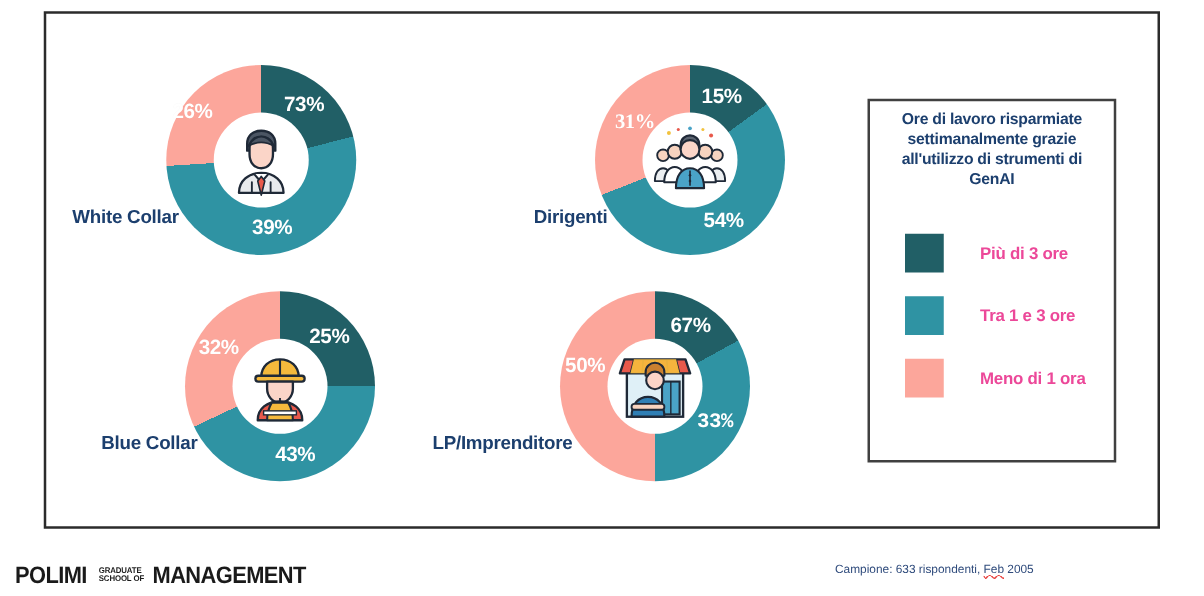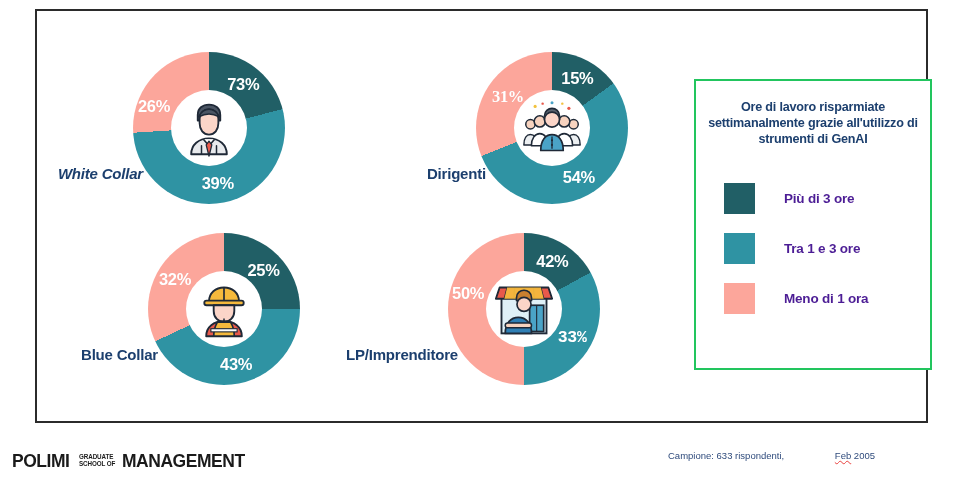--- a/index.html
+++ b/index.html
@@ -83,26 +83,26 @@
     color: #1c3f6e;
     white-space: nowrap;
     letter-spacing: -0.2px;
   }
 
   
   #legend-panel {
     position: absolute;
     left: 694px;
     top: 79px;
-    width: 238px;
+    width: 199px;
     height: 291px;
-    border: 2px solid #22c55e;
+    border: 2px solid #404040;
     box-sizing: border-box;
     background: #ffffff;
-    padding-top: 18px;
+    padding-top: 6px;
   }
   #legend-title {
     font-size: 12.6px;
     font-weight: bold;
     line-height: 1.28;
     text-align: center;
     color: #1c3f6e;
     padding: 0 9px;
     letter-spacing: -0.2px;
   }
@@ -118,21 +118,21 @@
   }
   .legend-swatch {
     width: 31px;
     height: 31px;
     flex: 0 0 31px;
   }
   .legend-text {
     margin-left: 29px;
     font-size: 13.5px;
     font-weight: bold;
-    color: #4c1d95;
+    color: #ec4899;
     white-space: nowrap;
     letter-spacing: -0.2px;
   }
 
   
   #brand-logo {
     position: absolute;
     left: 12px;
     top: 451px;
     display: flex;
@@ -169,50 +169,49 @@
     left: 668px;
     top: 450px;
     font-size: 9.5px;
     color: #2f4b7c;
     white-space: nowrap;
   }
   .squiggle {
     text-decoration: underline wavy #e8423f;
     text-decoration-skip-ink: none;
     text-underline-offset: 1px;
-    margin-left: 48px;
   }
 </style>
 </head>
 <body>
 
 <div id="slide-frame"></div>
 
 <div id="charts-layer">
     <div class="donut-block" style="left: 25px; top: 52px;">
       <div class="donut-wrap">
         <div class="donut" style="background: conic-gradient(rgb(33, 95, 102) 0deg, rgb(33, 95, 102) 75.6deg, rgb(47, 147, 163) 75.6deg, rgb(47, 147, 163) 266.4deg, rgb(252, 166, 155) 266.4deg, rgb(252, 166, 155) 360deg);"></div>
         <div class="slice-label" style="left: 110.237px; top: 31.8619px;">73%</div>
         <div class="slice-label" style="left: 84.7384px; top: 131.172px;">39%</div>
-        <div class="slice-label" style="left: 21px; top: 37.7612px; margin-top: 16px;">26%</div>
+        <div class="slice-label" style="left: 21px; top: 37.7612px;">26%</div>
         <div class="donut-hole">
           <span>
     <svg viewBox="0 0 64 64" width="60" height="60" aria-hidden="true">
       <path d="M20 18c0-7 5-11 12-11s12 4 12 11v6H20z" fill="#4b5563" stroke="#1f2937" stroke-width="2" stroke-linejoin="round"></path>
       <path d="M22 22c0-6 4-10 10-10s10 4 10 10v5c0 7-4 12-10 12s-10-5-10-12z" fill="#fbd5c8" stroke="#1f2937" stroke-width="2"></path>
       <path d="M21 20c3-6 8-8 11-8s8 2 11 8c-4-2-7-3-11-3s-7 1-11 3z" fill="#4b5563" stroke="#1f2937" stroke-width="1.6" stroke-linejoin="round"></path>
       <path d="M13 60c0-10 8-17 19-17s19 7 19 17z" fill="#e8eaed" stroke="#1f2937" stroke-width="2" stroke-linejoin="round"></path>
       <path d="M26 44l6 7 6-7" fill="#ffffff" stroke="#1f2937" stroke-width="1.8" stroke-linejoin="round"></path>
       <path d="M32 46l-3 4 3 12 3-12z" fill="#e8594b" stroke="#1f2937" stroke-width="1.4" stroke-linejoin="round"></path>
       <path d="M24 60v-9M40 60v-9" stroke="#1f2937" stroke-width="1.6" stroke-linecap="round"></path>
     </svg>
           </span>
         </div>
       </div>
-      <div class="cat-label" style="right: 142px; top: 113px; text-align: right; transform: translateX(0px); white-space: nowrap; font-style: italic;">White Collar</div>
+      <div class="cat-label" style="right: 142px; top: 113px; text-align: right; transform: translateX(0px); white-space: nowrap;">White Collar</div>
     </div>
     <div class="donut-block" style="left: 368px; top: 52px;">
       <div class="donut-wrap">
         <div class="donut" style="background: conic-gradient(rgb(33, 95, 102) 0deg, rgb(33, 95, 102) 54deg, rgb(47, 147, 163) 54deg, rgb(47, 147, 163) 248.4deg, rgb(252, 166, 155) 248.4deg, rgb(252, 166, 155) 360deg);"></div>
         <div class="slice-label" style="left: 101.36px; top: 26.2284px;">15%</div>
         <div class="slice-label" style="left: 102.911px; top: 124.95px;">54%</div>
         <div class="slice-label" style="left: 32px; top: 44.602px; font-family: Liberation Serif, serif;">31%</div>
         <div class="donut-hole">
           <span>
     <svg viewBox="0 0 64 64" width="60" height="60" aria-hidden="true">
@@ -261,21 +260,21 @@
       <path d="M32 46v-4" stroke="#1f2937" stroke-width="1.6"></path>
     </svg>
           </span>
         </div>
       </div>
       <div class="cat-label" style="right: 142px; top: 113px; text-align: right; transform: translateX(0px); white-space: nowrap;">Blue Collar</div>
     </div>
     <div class="donut-block" style="left: 340px; top: 233px;">
       <div class="donut-wrap">
         <div class="donut" style="background: conic-gradient(rgb(33, 95, 102) 0deg, rgb(33, 95, 102) 61.2deg, rgb(47, 147, 163) 61.2deg, rgb(47, 147, 163) 180deg, rgb(252, 166, 155) 180deg, rgb(252, 166, 155) 360deg);"></div>
-        <div class="slice-label" style="left: 104.435px; top: 27.919px;">42%</div>
+        <div class="slice-label" style="left: 104.435px; top: 27.919px;">67%</div>
         <div class="slice-label" style="left: 124.081px; top: 104.435px; font-family: Liberation Mono, monospace;">33%</div>
         <div class="slice-label" style="left: 20.14px; top: 60px;">50%</div>
         <div class="donut-hole">
           <span>
     <svg viewBox="0 0 64 64" width="60" height="60" aria-hidden="true">
       <rect x="8" y="20" width="48" height="38" fill="#dff0f7" stroke="#1f2937" stroke-width="2"></rect>
       <path d="M6 9h52l4 12H2z" fill="#e8594b" stroke="#1f2937" stroke-width="2" stroke-linejoin="round"></path>
       <path d="M14 9l-3 12M22 9l-1 12M32 9v12M42 9l1 12M50 9l3 12" stroke="#1f2937" stroke-width="1.4"></path>
       <path d="M14 9l-3 12h10l1-12zM32 9h-10l-1 12h11zM42 9h-10v12h11zM50 9h-8l1 12h10z" fill="#f5b93c" opacity="0.95"></path>
       <rect x="38" y="28" width="15" height="28" fill="#4aa3c7" stroke="#1f2937" stroke-width="1.8"></rect>

